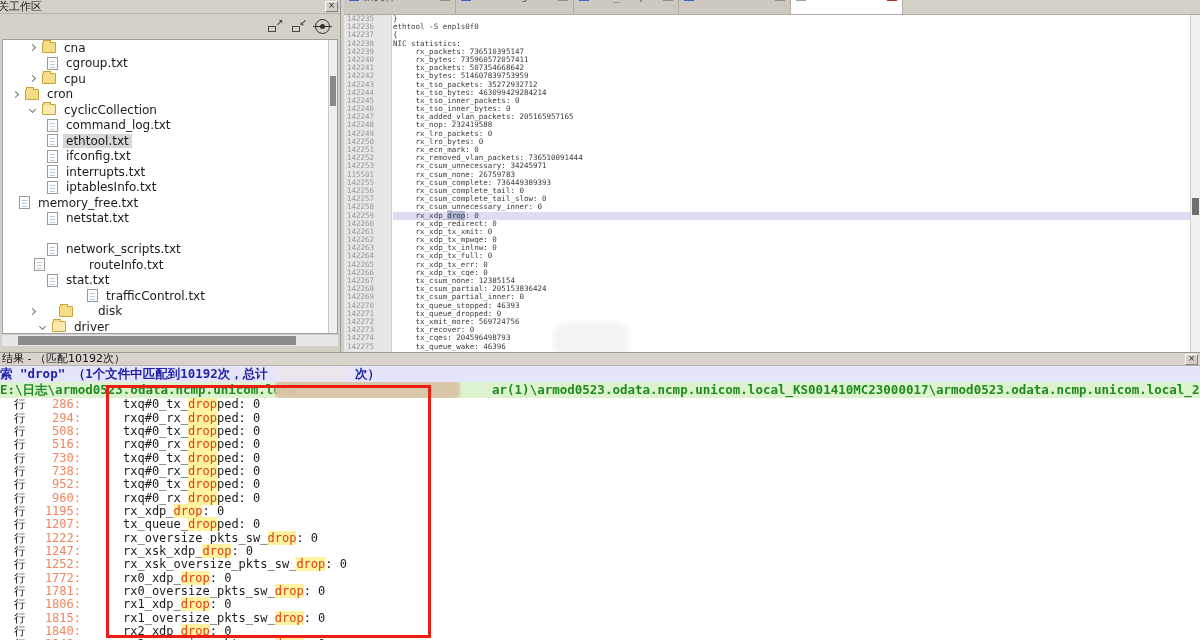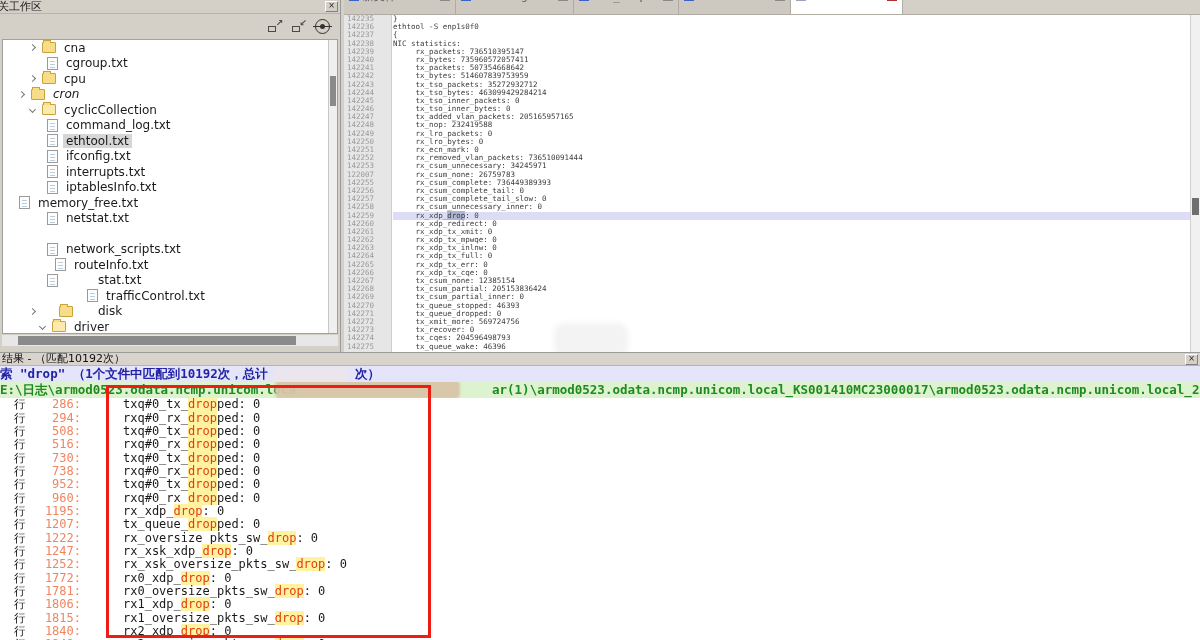--- a/index.html
+++ b/index.html
@@ -105,21 +105,21 @@
         </div>
         <div class="tree-row" style="padding-left: 44px;">
           <span class="ic-file"></span>
           <span class="lbl">cgroup.txt</span>
         </div>
         <div class="tree-row" style="padding-left: 27px;">
           <span class="chev collapsed"></span>
           <span class="ic-folder"></span>
           <span class="lbl">cpu</span>
         </div>
-        <div class="tree-row" style="padding-left: 16px; font-style: italic;">
+        <div class="tree-row" style="padding-left: 10px;">
           <span class="chev collapsed"></span>
           <span class="ic-folder"></span>
           <span class="lbl">cron</span>
         </div>
         <div class="tree-row" style="padding-left: 27px;">
           <span class="chev expanded"></span>
           <span class="ic-folder open"></span>
           <span class="lbl">cyclicCollection</span>
         </div>
         <div class="tree-row" style="padding-left: 44px;">
@@ -148,25 +148,25 @@
         </div>
         <div class="tree-row" style="padding-left: 44px;">
           <span class="ic-file"></span>
           <span class="lbl">netstat.txt</span>
         </div>
         <div class="tree-row"></div>
         <div class="tree-row" style="padding-left: 44px;">
           <span class="ic-file"></span>
           <span class="lbl">network_scripts.txt</span>
         </div>
-        <div class="tree-row" style="padding-left: 52px;">
+        <div class="tree-row" style="padding-left: 31px; gap: 36px;">
           <span class="ic-file"></span>
           <span class="lbl">routeInfo.txt</span>
         </div>
-        <div class="tree-row" style="padding-left: 44px; gap: 32px;">
+        <div class="tree-row" style="padding-left: 44px;">
           <span class="ic-file"></span>
           <span class="lbl">stat.txt</span>
         </div>
         <div class="tree-row" style="padding-left: 44px; margin-left: 40px;">
           <span class="ic-file"></span>
           <span class="lbl">trafficControl.txt</span>
         </div>
         <div class="tree-row" style="padding-left: 27px; gap: 17px;">
           <span class="chev collapsed"></span>
           <span class="ic-folder"></span>
@@ -230,21 +230,21 @@
         <div class="code-line"><span class="ln">142244</span><span class="ct">     tx_tso_bytes: 463099429284214</span></div>
         <div class="code-line"><span class="ln">142245</span><span class="ct">     tx_tso_inner_packets: 0</span></div>
         <div class="code-line"><span class="ln">142246</span><span class="ct">     tx_tso_inner_bytes: 0</span></div>
         <div class="code-line"><span class="ln">142247</span><span class="ct">     tx_added_vlan_packets: 205165957165</span></div>
         <div class="code-line"><span class="ln">142248</span><span class="ct">     tx_nop: 232419588</span></div>
         <div class="code-line"><span class="ln">142249</span><span class="ct">     rx_lro_packets: 0</span></div>
         <div class="code-line"><span class="ln">142250</span><span class="ct">     rx_lro_bytes: 0</span></div>
         <div class="code-line"><span class="ln">142251</span><span class="ct">     rx_ecn_mark: 0</span></div>
         <div class="code-line"><span class="ln">142252</span><span class="ct">     rx_removed_vlan_packets: 736510091444</span></div>
         <div class="code-line"><span class="ln">142253</span><span class="ct">     rx_csum_unnecessary: 34245971</span></div>
-        <div class="code-line"><span class="ln">122007</span><span class="ct">     rx_csum_none: 26759783</span></div>
+        <div class="code-line"><span class="ln">115501</span><span class="ct">     rx_csum_none: 26759783</span></div>
         <div class="code-line"><span class="ln">142255</span><span class="ct">     rx_csum_complete: 736449389393</span></div>
         <div class="code-line"><span class="ln">142256</span><span class="ct">     rx_csum_complete_tail: 0</span></div>
         <div class="code-line"><span class="ln">142257</span><span class="ct">     rx_csum_complete_tail_slow: 0</span></div>
         <div class="code-line"><span class="ln">142258</span><span class="ct">     rx_csum_unnecessary_inner: 0</span></div>
         <div class="code-line current"><span class="ln">142259</span><div class="ct-wrap"></div><span class="ct"><span>     rx_xdp_</span><span class="wmatch">drop</span><span>: 0</span></span></div>
         <div class="code-line"><span class="ln">142260</span><span class="ct">     rx_xdp_redirect: 0</span></div>
         <div class="code-line"><span class="ln">142261</span><span class="ct">     rx_xdp_tx_xmit: 0</span></div>
         <div class="code-line"><span class="ln">142262</span><span class="ct">     rx_xdp_tx_mpwqe: 0</span></div>
         <div class="code-line"><span class="ln">142263</span><span class="ct">     rx_xdp_tx_inlnw: 0</span></div>
         <div class="code-line"><span class="ln">142264</span><span class="ct">     rx_xdp_tx_full: 0</span></div>

